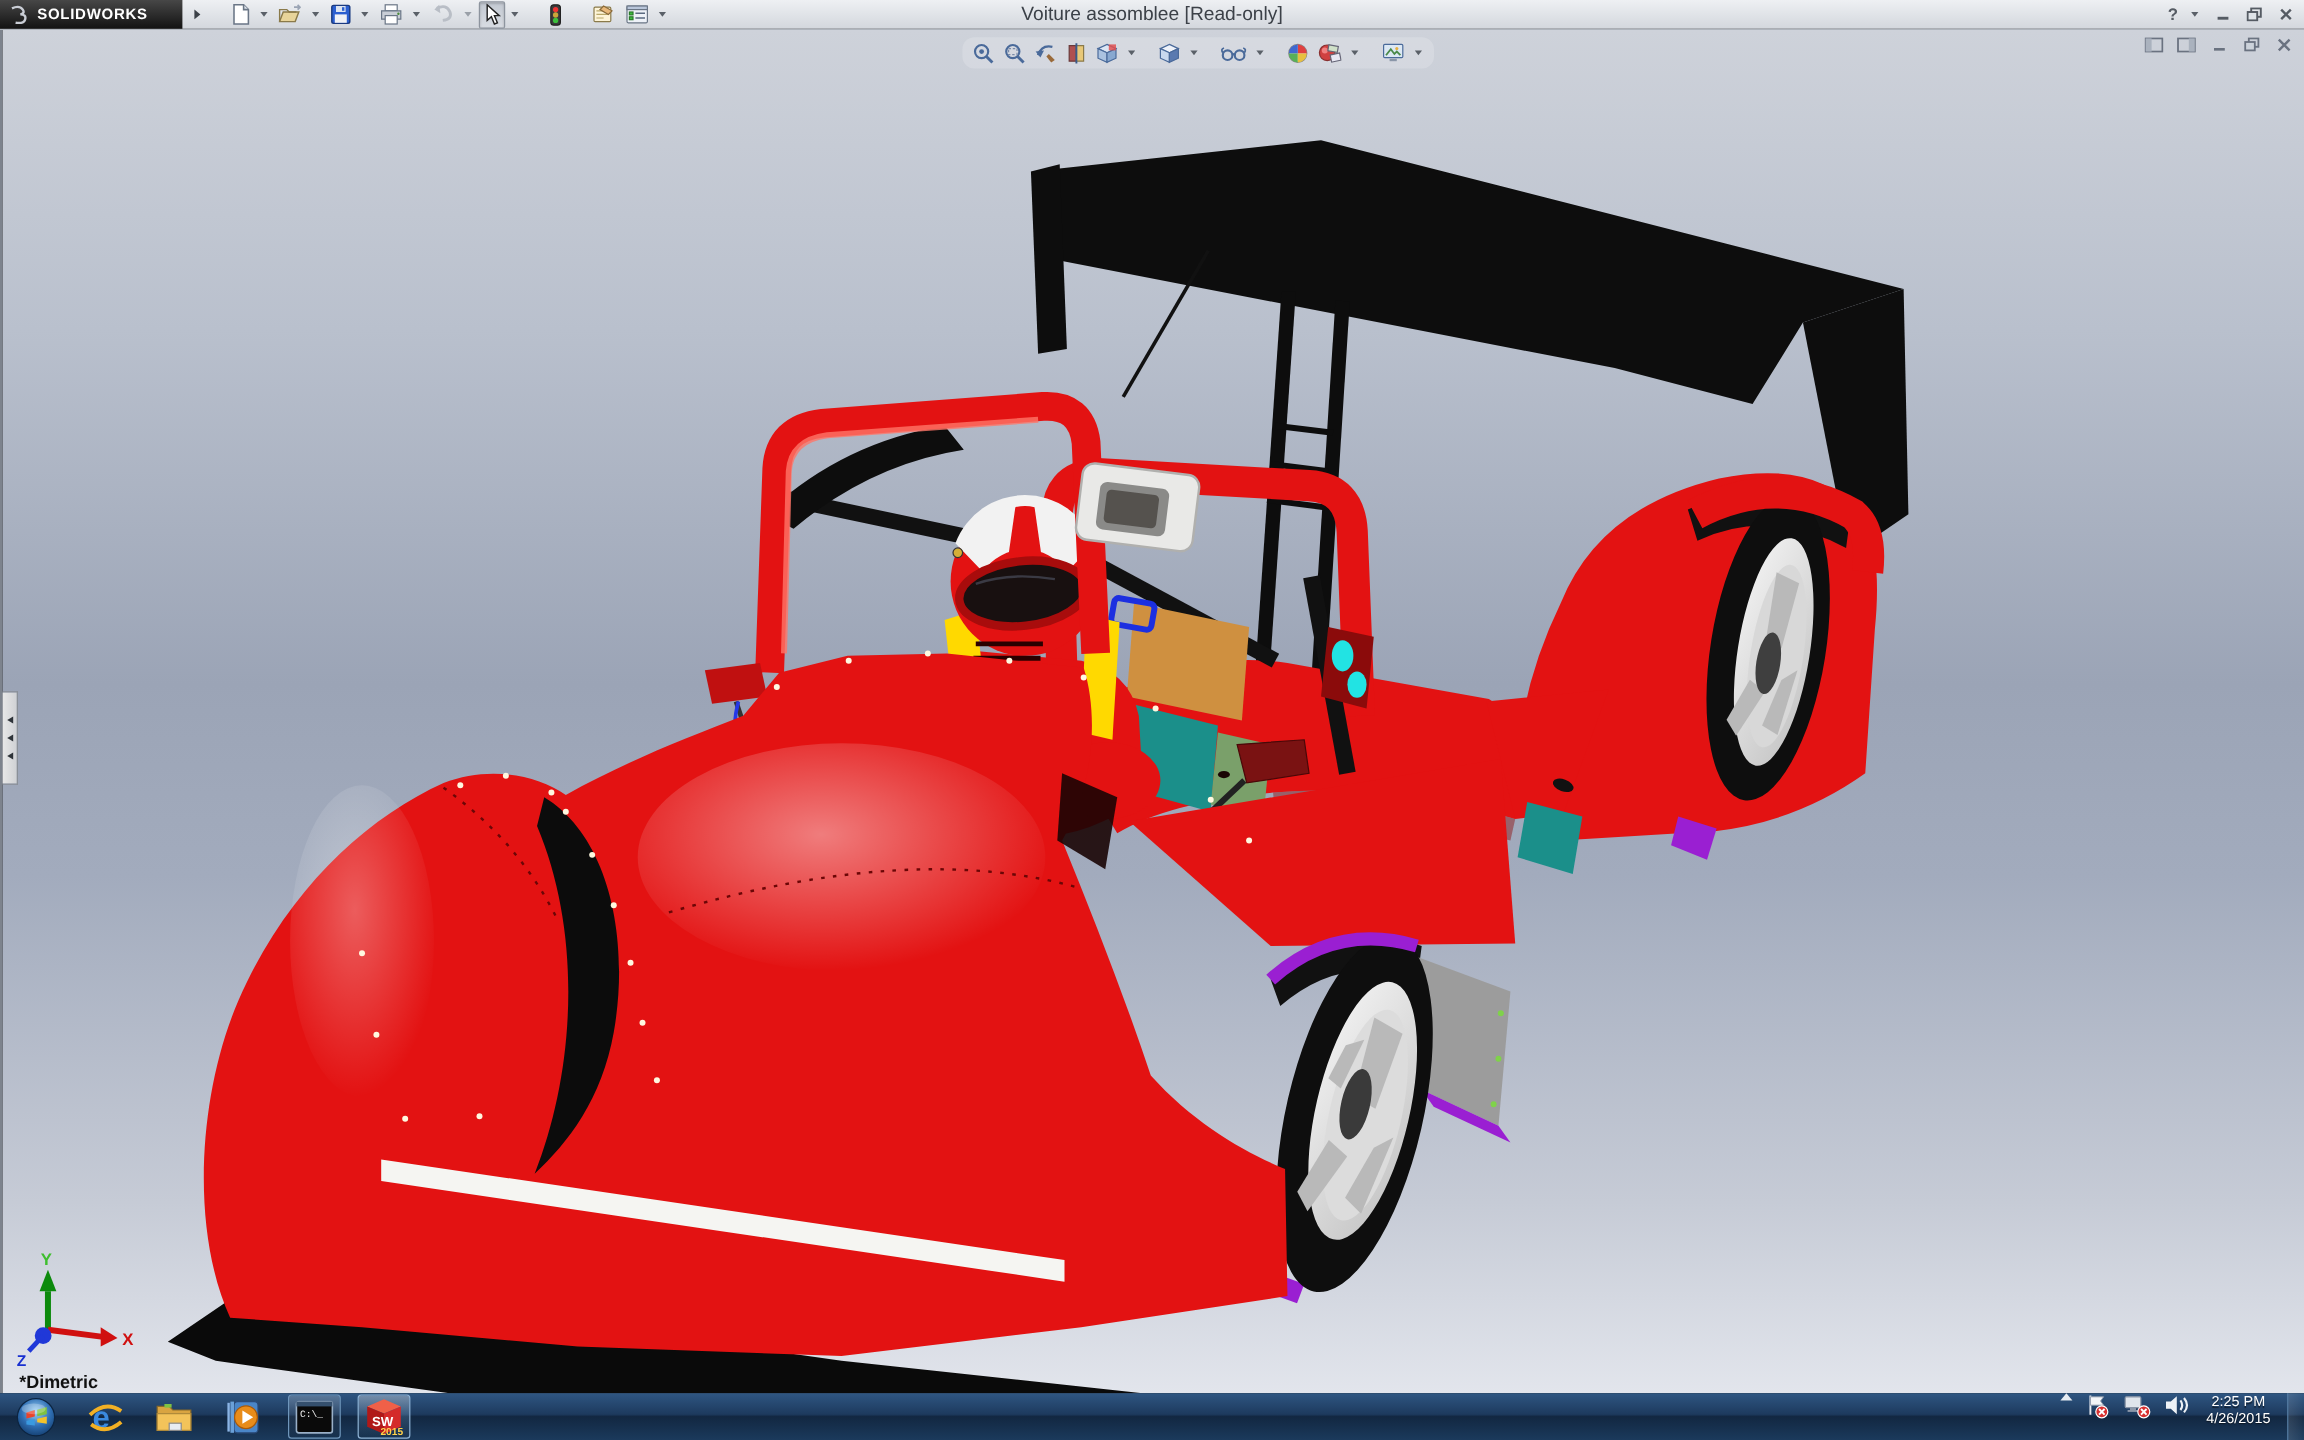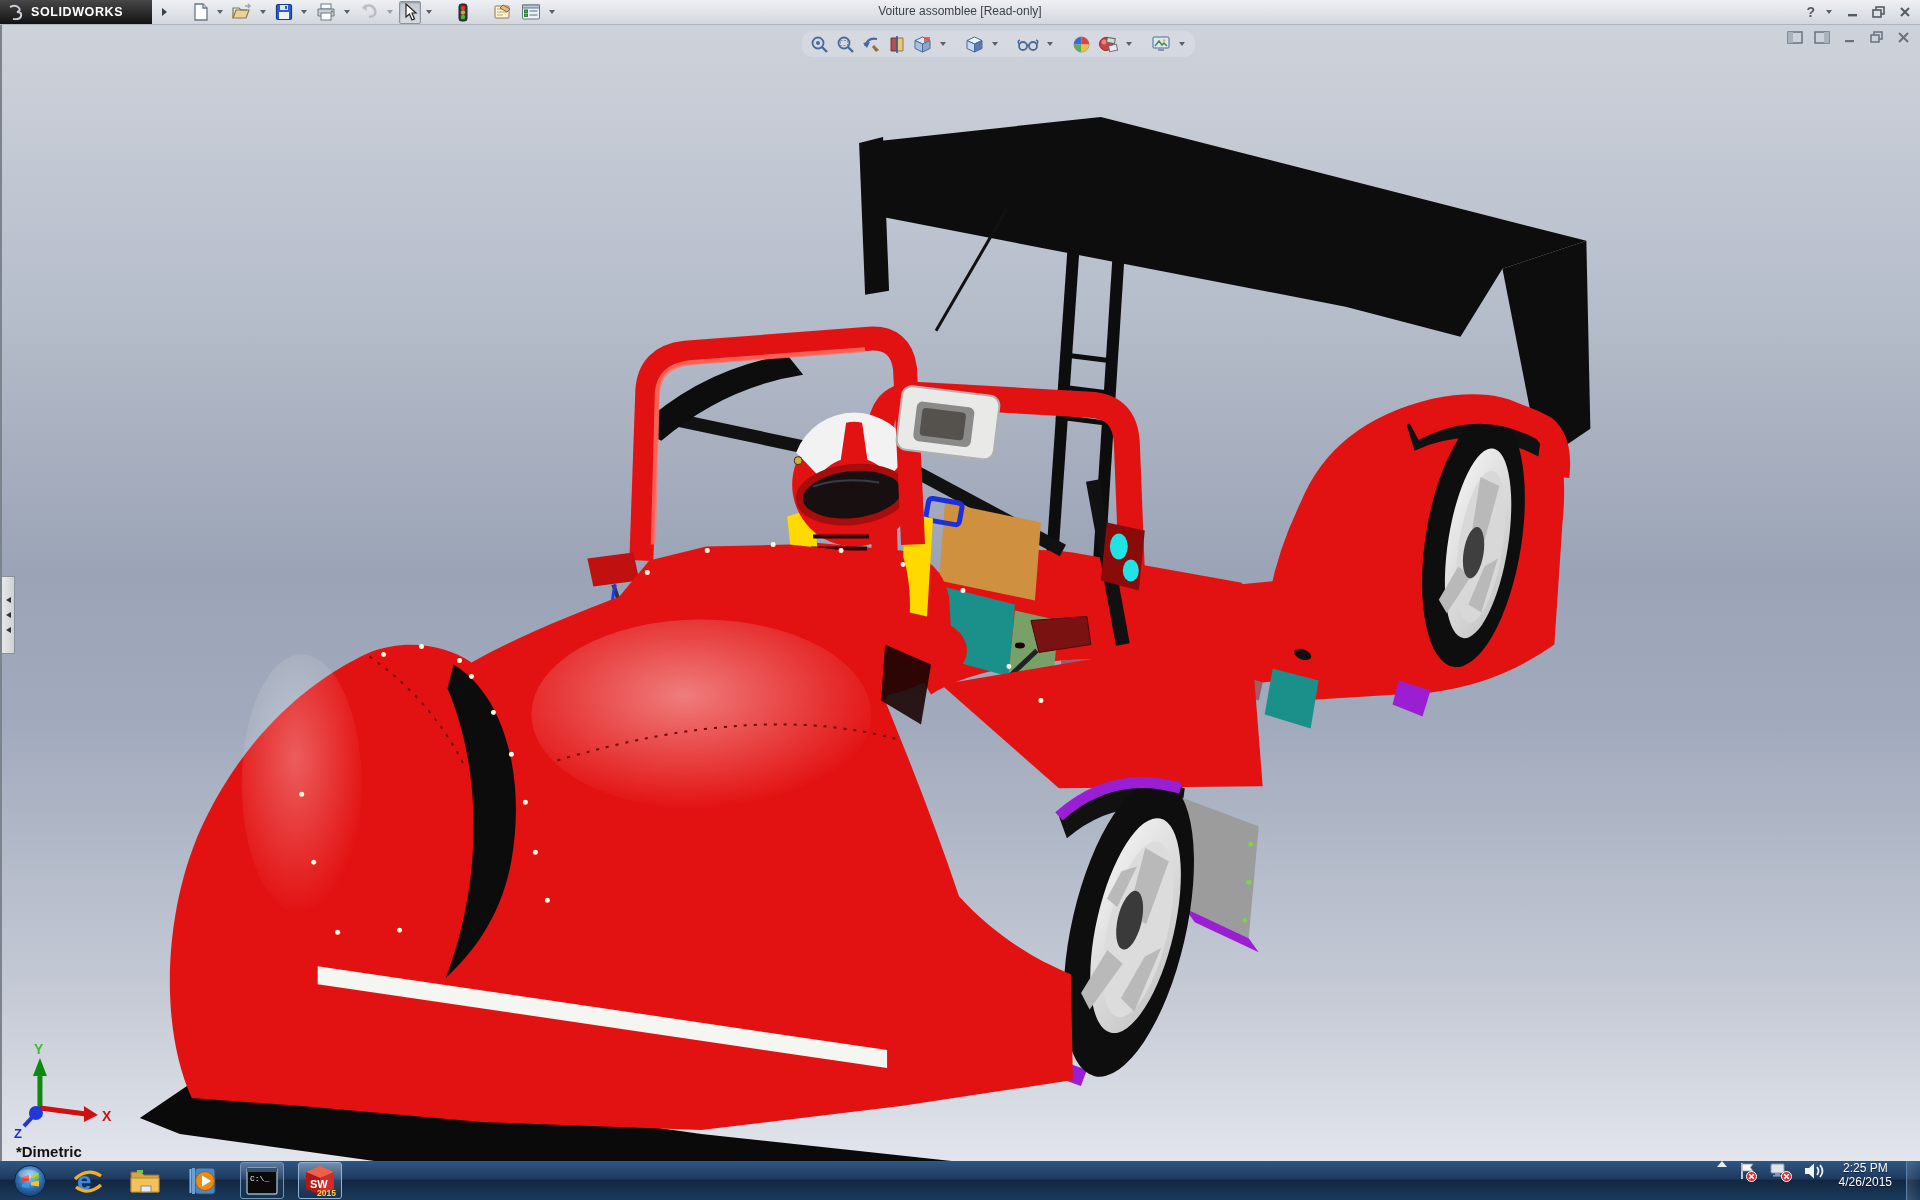--- a/index.html
+++ b/index.html
@@ -17,21 +17,21 @@
     border-left:5px solid #3c4148;margin-left:10px;}
   .tb-group{display:flex;align-items:center;margin-left:22px;gap:2px;}
   .tb-btn{display:flex;align-items:center;height:21px;padding:0 2px;border:1px solid transparent;border-radius:2px;}
   .tb-btn.pressed{background:linear-gradient(#c3c9d2,#d8dce2);border:1px solid #8d949e;
     box-shadow:inset 0 1px 2px rgba(0,0,0,.25);}
   .tb-btn svg{display:block;}
   .dd{width:0;height:0;border-left:3.5px solid transparent;border-right:3.5px solid transparent;
     border-top:4px solid #5a6068;margin:0 4px 0 3px;}
   .dd.dim{border-top-color:#9aa0a8;}
   .tb-sep{width:14px;}
-  .title-text{position:absolute;left:0;right:0;top:4px;text-align:center;font-size:12px;color:#3c4148;pointer-events:none;}
+  .title-text{position:absolute;left:0;right:0;top:4px;text-align:center;font-size:16px;color:#3c4148;pointer-events:none;}
   .win-controls{position:absolute;right:6px;top:0;height:24px;display:flex;align-items:center;gap:8px;}
   .help-q{font-size:14px;font-weight:700;color:#555b63;}
   .wc{display:flex;align-items:center;justify-content:center;width:18px;height:16px;}
 
   
   .viewport{position:absolute;left:0;top:25px;width:1920px;height:1136px;
     background:linear-gradient(180deg,var(--bg_top) 0%,#b9c0cd 22%,var(--bg_mid) 48%,#a2abbd 62%,#c6cbd6 86%,var(--bg_bottom) 100%);
     border-left:2px solid #7d838d;box-sizing:border-box;overflow:hidden;}
   .scene{position:absolute;left:0;top:0;width:100%;height:100%;}
 

